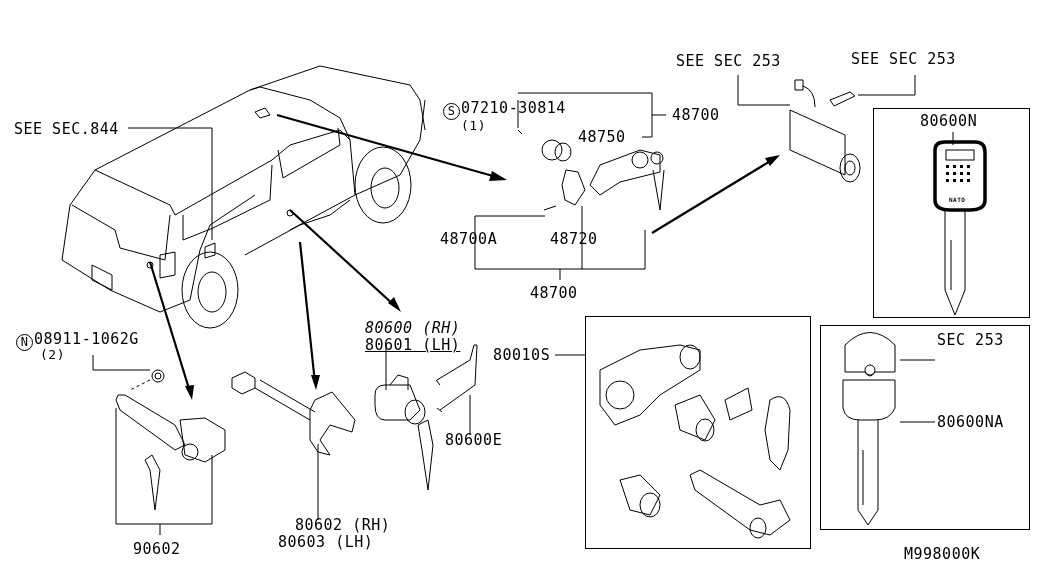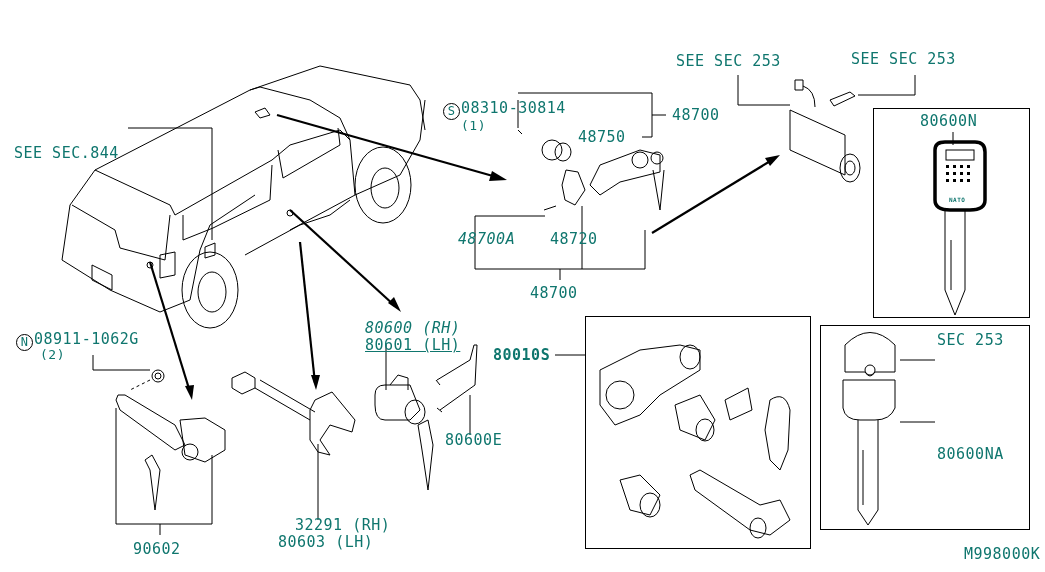--- a/index.html
+++ b/index.html
@@ -1,17 +1,17 @@
 <!DOCTYPE html>
 <html><head>
 <meta charset="utf-8">
 <style>
   html, body { margin: 0; padding: 0; background: #ffffff; }
   body { width: 1045px; height: 572px; position: relative; overflow: hidden; font-family: "DejaVu Sans Mono", monospace; color: #000; }
-  .lbl { position: absolute; font-family: "DejaVu Sans Mono", monospace; font-size: 15px; letter-spacing: 0.5px; line-height: 16px; white-space: nowrap; color: #0f766e; }
+  .lbl { position: absolute; font-family: "DejaVu Sans Mono", monospace; font-size: 15px; letter-spacing: 0.5px; line-height: 16px; white-space: nowrap; color: #000000; }
   .small { font-size: 13px; }
   svg.art { position: absolute; left: 0; top: 0; }
   .frame { position: absolute; border: 1.5px solid #000; box-sizing: border-box; }
   .circ { display: inline-block; width: 15px; height: 15px; border: 1px solid #000; border-radius: 50%; text-align: center; line-height: 15px; font-size: 12px; margin-right: 1px; vertical-align: -2px; }
 </style>
 </head>
 <body>
 
 <svg class="art" width="1045" height="572" viewBox="0 0 1045 572" xmlns="http://www.w3.org/2000/svg">
   <g fill="none" stroke="#000" stroke-width="1">
@@ -155,48 +155,48 @@
       <rect x="953" y="179" width="3" height="3"></rect>
       <rect x="960" y="179" width="3" height="3"></rect>
       <rect x="967" y="179" width="3" height="3"></rect>
   </g>
 </svg>
 
 <div class="frame" style="left:873px;top:108px;width:157px;height:210px;"></div>
 <div class="frame" style="left:820px;top:325px;width:210px;height:205px;"></div>
 <div class="frame" style="left:585px;top:316px;width:226px;height:233px;"></div>
 
-<div class="lbl" style="left:14px;top:121px;margin-top:24px;">SEE SEC.844</div>
+<div class="lbl" style="left:14px;top:121px;">SEE SEC.844</div>
 
 <div class="lbl" style="left:443px;top:100px;">
-  <span class="circ">S</span><span>08310-30814</span>
+  <span class="circ">S</span><span>07210-30814</span>
 </div>
 <div class="lbl small" style="left:461px;top:118px;">(1)</div>
 <div class="lbl" style="left:672px;top:107px;">48700</div>
 <div class="lbl" style="left:578px;top:129px;">48750</div>
-<div class="lbl" style="left:458px;top:231px;font-style:italic;">48700A</div>
+<div class="lbl" style="left:440px;top:231px;">48700A</div>
 <div class="lbl" style="left:550px;top:231px;">48720</div>
 <div class="lbl" style="left:530px;top:285px;">48700</div>
 
 <div class="lbl" style="left:676px;top:53px;">SEE SEC 253</div>
 <div class="lbl" style="left:851px;top:51px;">SEE SEC 253</div>
 
 <div class="lbl" style="left:920px;top:113px;">80600N</div>
 <div class="lbl" style="left:949px;top:196px;font-size:6px;font-weight:bold;line-height:7px;">NATO</div>
 
 <div class="lbl" style="left:937px;top:332px;">SEC 253</div>
-<div class="lbl" style="left:937px;top:414px;margin-top:32px;">80600NA</div>
+<div class="lbl" style="left:937px;top:414px;">80600NA</div>
 
 <div class="lbl" style="left:16px;top:331px;">
   <span class="circ">N</span><span>08911-1062G</span>
 </div>
 <div class="lbl small" style="left:40px;top:347px;">(2)</div>
 <div class="lbl" style="left:133px;top:541px;">90602</div>
 
 <div class="lbl" style="left:365px;top:320px;font-style:italic;">80600 (RH)</div>
 <div class="lbl" style="left:365px;top:337px;text-decoration:underline;">80601 (LH)</div>
 <div class="lbl" style="left:445px;top:432px;">80600E</div>
-<div class="lbl" style="left:295px;top:517px;">32291 (RH)</div>
+<div class="lbl" style="left:295px;top:517px;">80602 (RH)</div>
 <div class="lbl" style="left:278px;top:534px;">80603 (LH)</div>
 
-<div class="lbl" style="left:493px;top:347px;font-weight:bold;">80010S</div>
-
-<div class="lbl" style="left:964px;top:546px;">M998000K</div>
+<div class="lbl" style="left:493px;top:347px;">80010S</div>
+
+<div class="lbl" style="left:904px;top:546px;">M998000K</div>
 
 </body></html>

